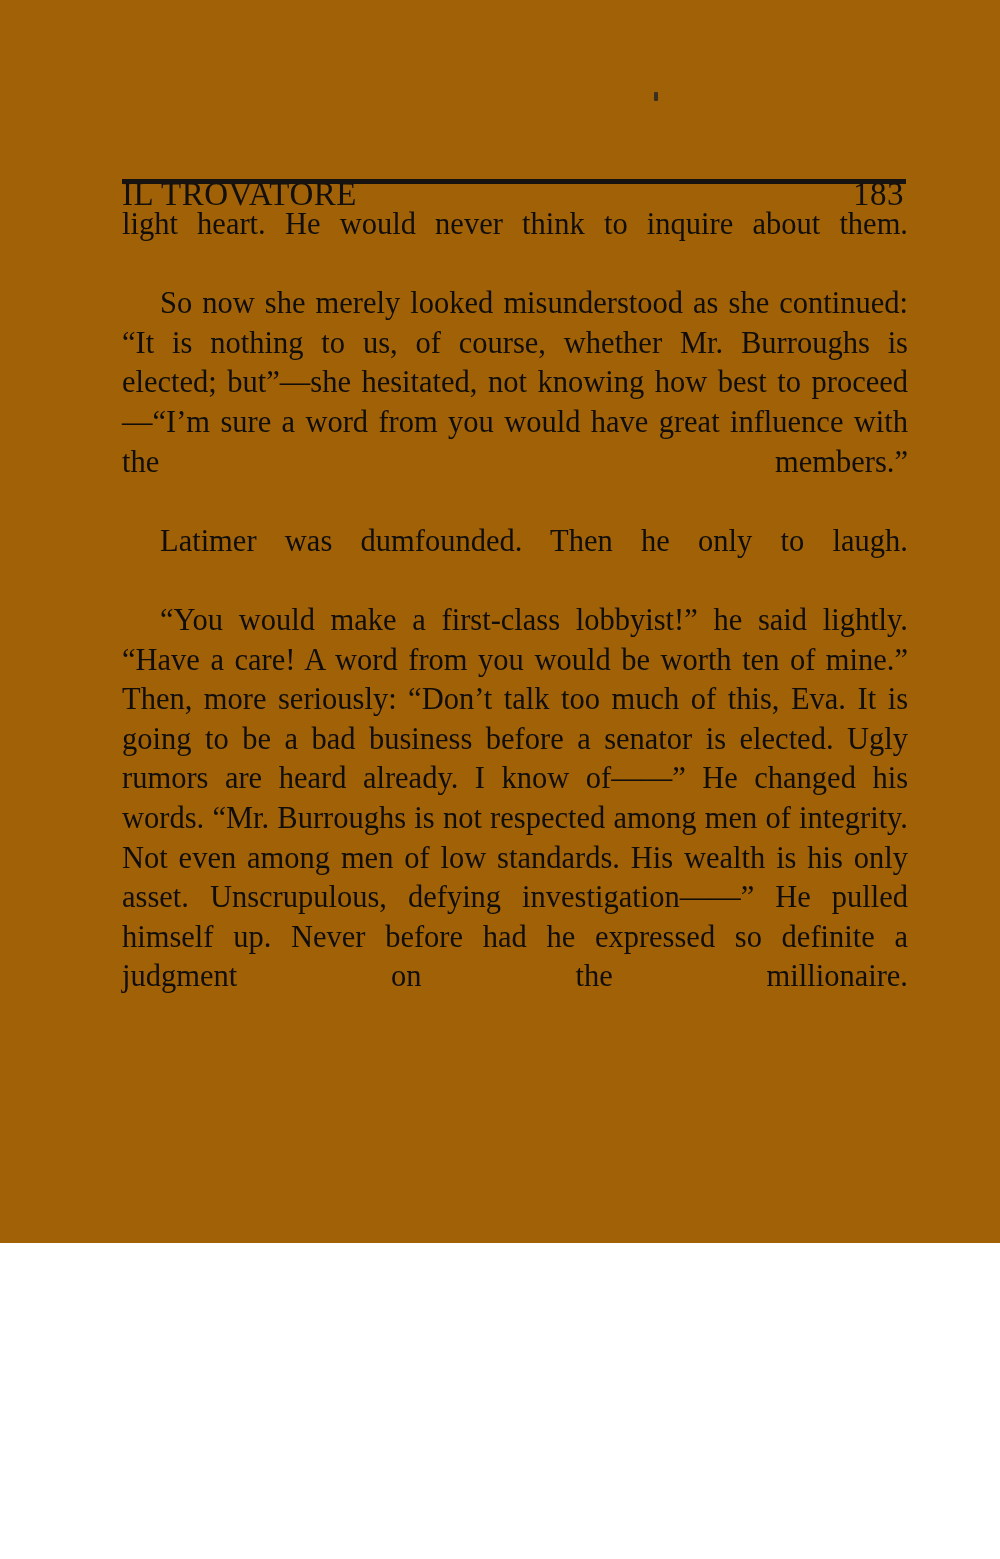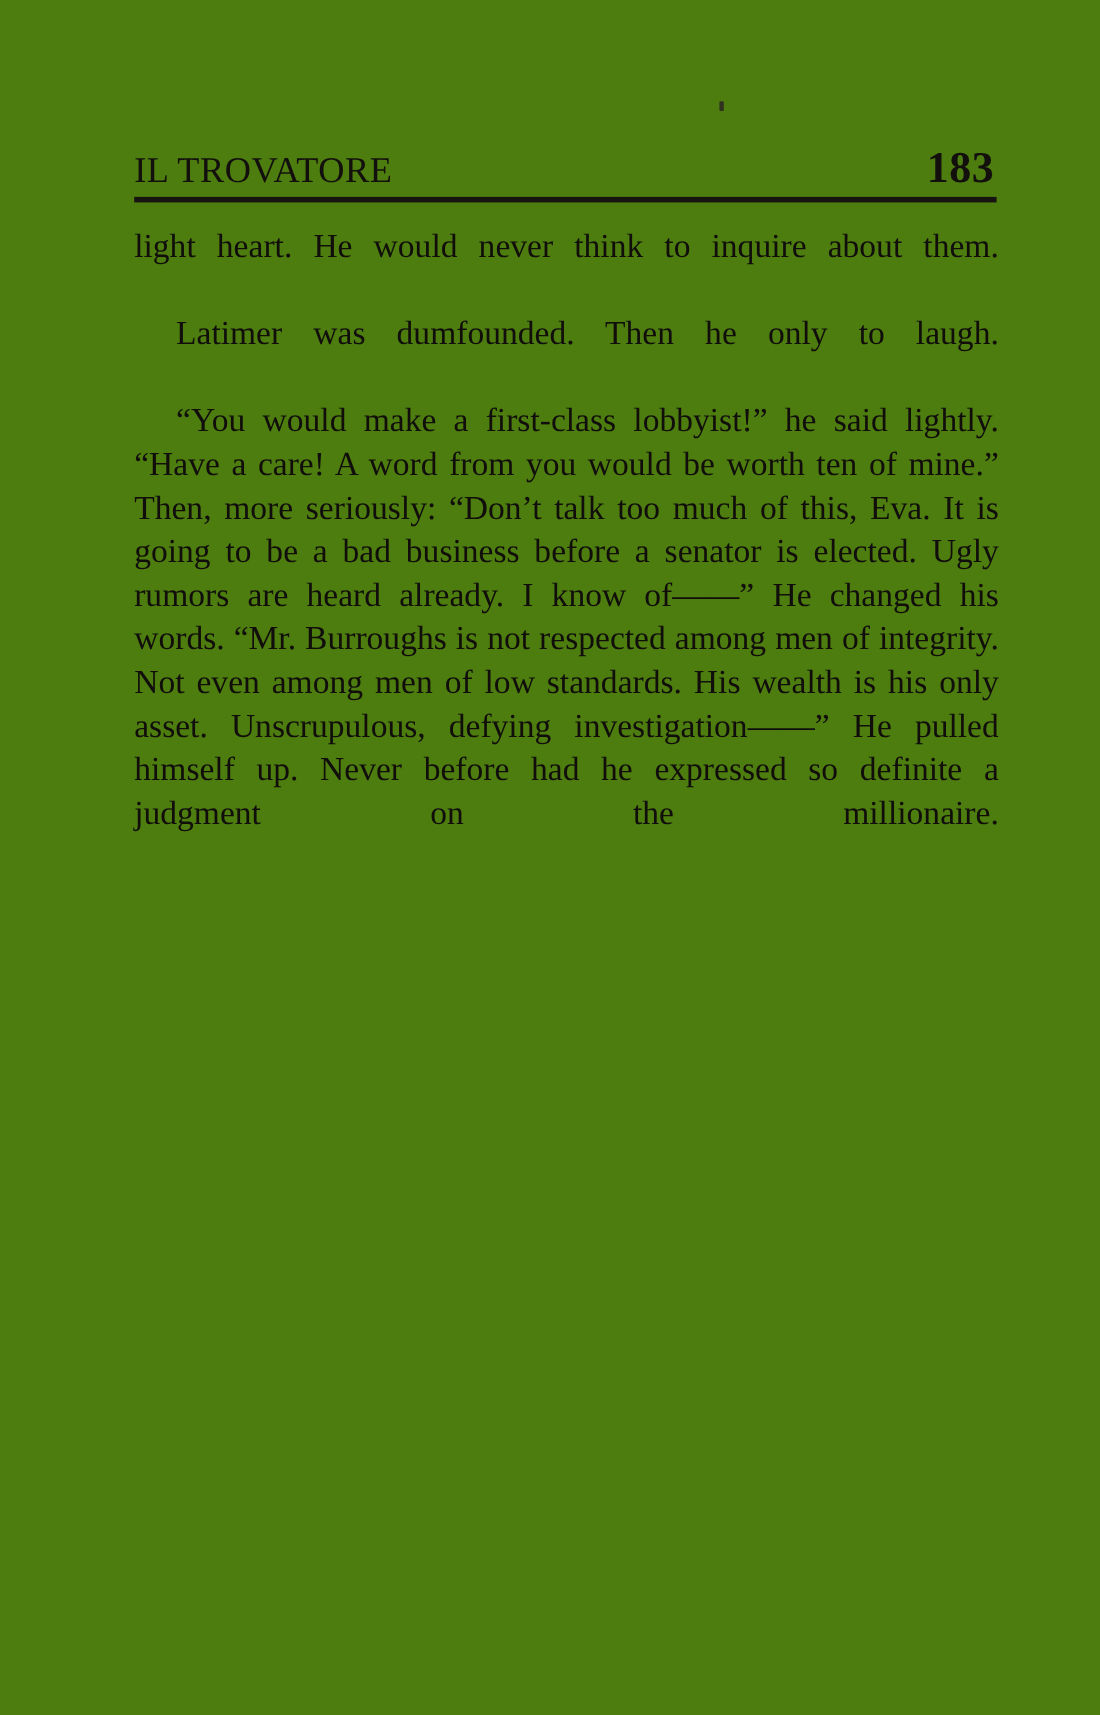--- a/index.html
+++ b/index.html
@@ -13,22 +13,22 @@
     position: relative;
     font-family: "Liberation Serif", serif;
     color: #120f0d;
     overflow: hidden;
   }
 
   .page {
     position: absolute;
     left: 0; top: 0;
     width: 1000px;
-    height: 1559px;
-    background: #4d7c0f;
+    height: 1243px;
+    background: #a16207;
   }
 
   
   .speck {
     position: absolute;
     left: 654px;
     top: 92px;
     width: 4px;
     height: 9px;
     background: #2a2622;
@@ -45,23 +45,24 @@
     align-items: baseline;
     justify-content: space-between;
   }
   .header-title {
     font-size: 33px;
     letter-spacing: 0.5px;
     font-weight: 400;
     white-space: nowrap;
   }
   .header-page {
-    font-size: 40px;
-    font-weight: 700;
+    font-size: 33px;
+    font-weight: 400;
     letter-spacing: 0.5px;
+    margin-top: 48px;
   }
   .rule {
     position: absolute;
     left: 122px;
     top: 179px;
     width: 784px;
     height: 5px;
     background: #161310;
   }
 
@@ -101,17 +102,18 @@
 
   <div class="header">
     <span class="header-title">IL TROVATORE</span>
     <span class="header-page">183</span>
   </div>
 
   <div class="rule"></div>
 
   <div class="body-text">
     <p class="noindent">light heart.   He would never think to inquire about them.</p>
+    <p class="indent">So now she merely looked misunderstood as she continued:   “It is nothing to us, of course, whether Mr. Burroughs is elected; but”—she hesitated, not knowing how best to proceed—“I’m sure a word from you would have great influence with the members.”</p>
     <p class="indent">Latimer was dumfounded.   Then he only to laugh.</p>
     <p class="indent">“You would make a first-class lobbyist!” he said lightly.   “Have a care!   A word from you would be worth ten of mine.”   Then, more seriously:   “Don’t talk too much of this, Eva.   It is going to be a bad business before a senator is elected.   Ugly rumors are heard already.   I know of——”   He changed his words.   “Mr. Burroughs is not respected among men of integrity.   Not even among men of low standards.   His wealth is his only asset.   Unscrupulous, defying investigation——”   He pulled himself up.   Never before had he expressed so definite a judgment on the millionaire.</p>
   </div>
 
 </div>
 
 </body></html>

